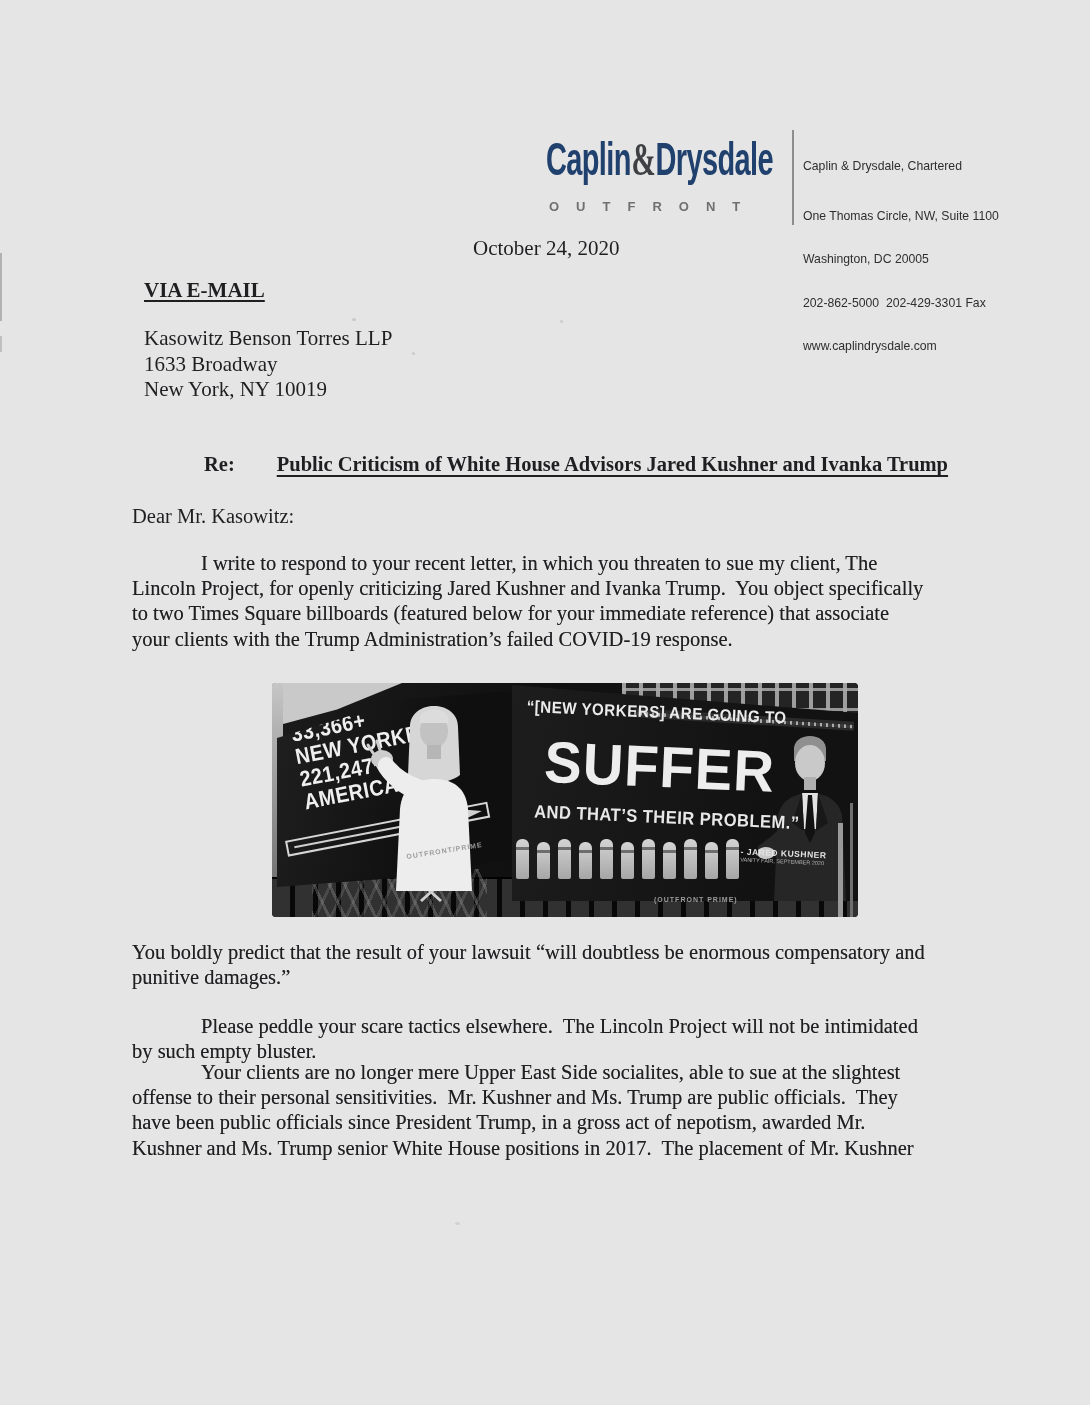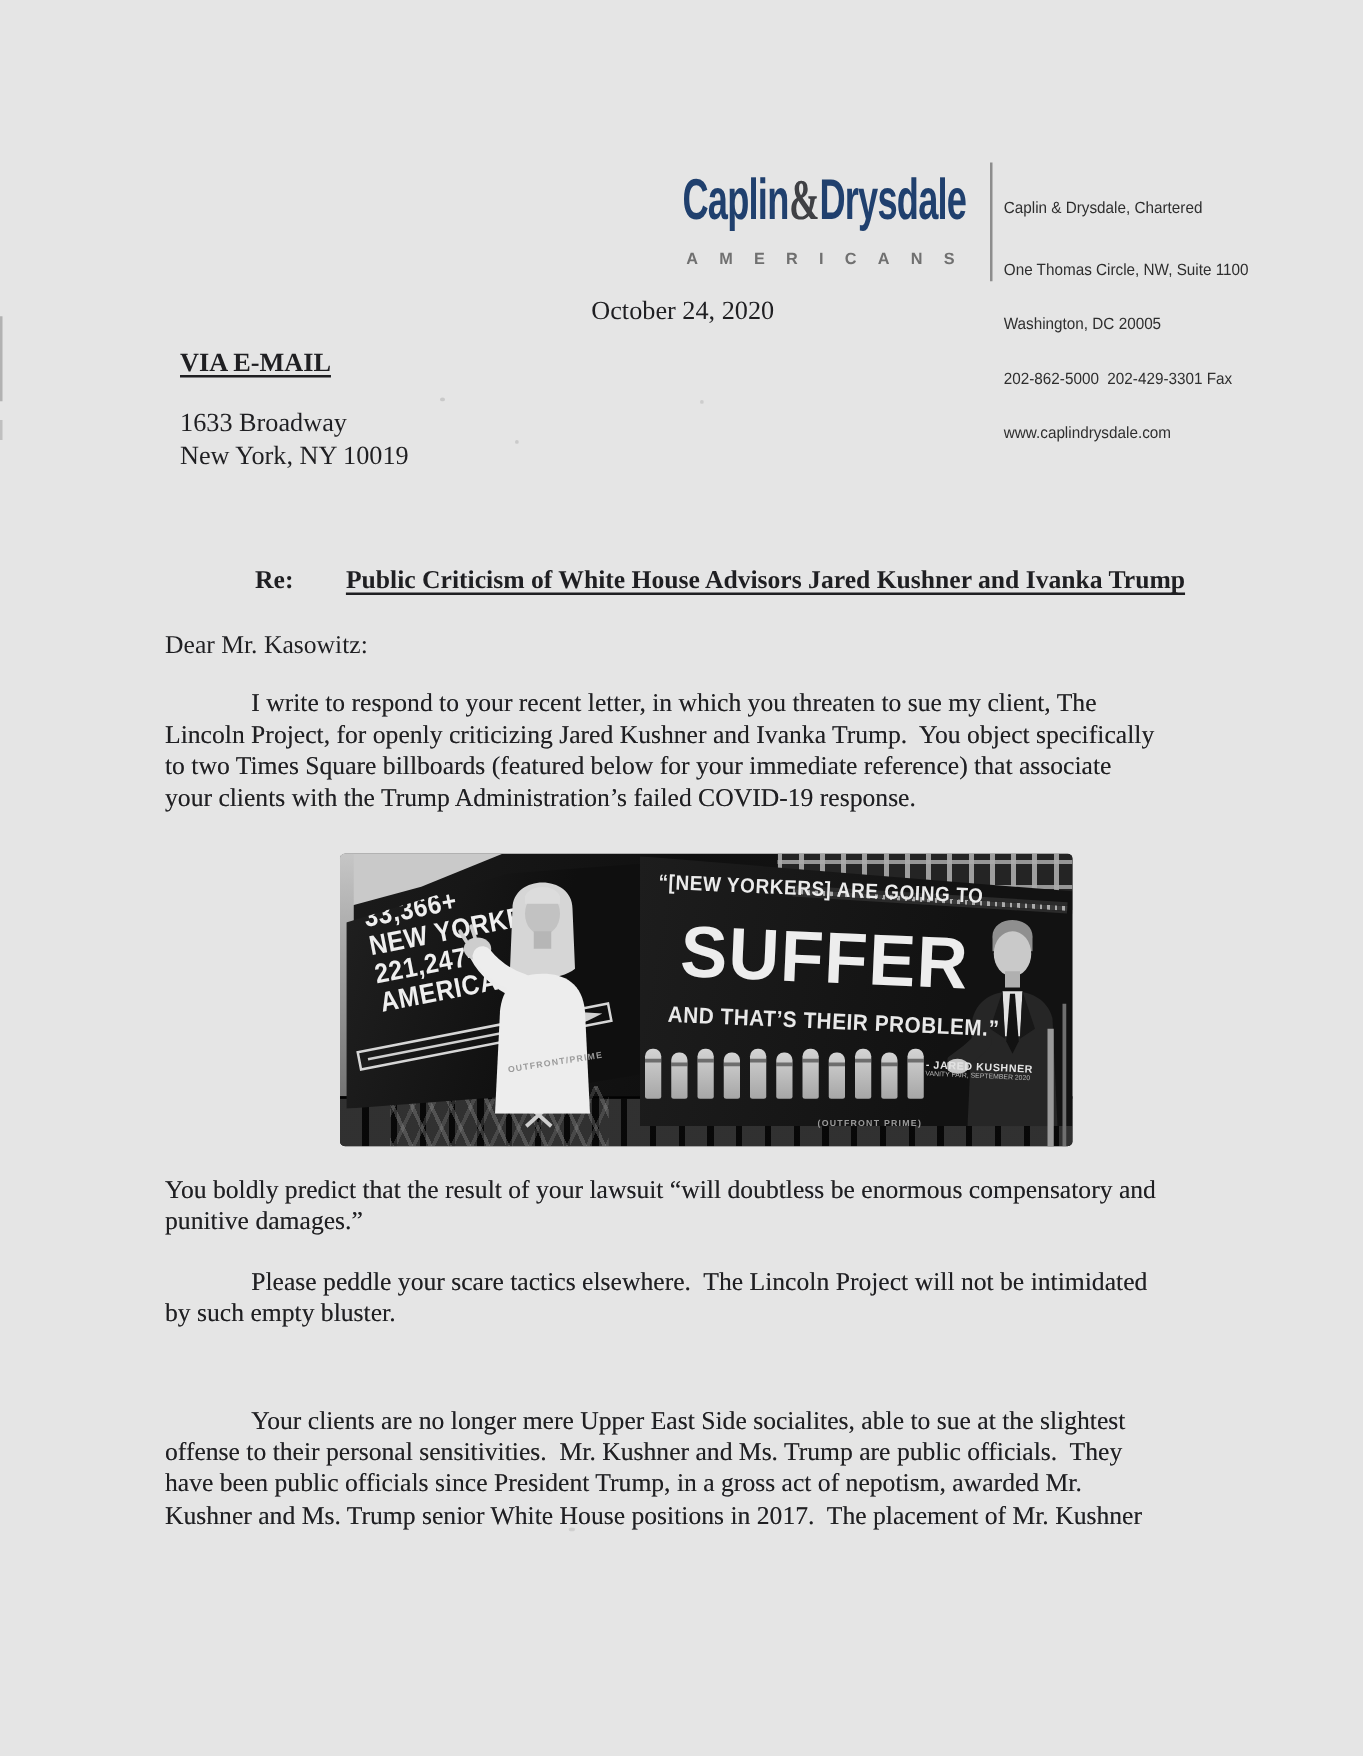--- a/index.html
+++ b/index.html
@@ -48,21 +48,21 @@
   .re-row { position:absolute; left:204px; top:453px; font-size:20.5px; font-weight:bold; }
   .re-label { margin-right:42px; }
   .re-subject { text-decoration:underline; text-decoration-thickness:1.5px; text-underline-offset:4px; }
   .salutation { position:absolute; left:132px; top:505px; font-size:20.5px; }
   .para {
     position:absolute; left:132px; width:920px;
     font-size:20.5px; line-height:25.2px; white-space:pre-wrap;
     text-shadow:0 0 .5px rgba(34,34,36,.55);
   }
   .indent { text-indent:69px; }
-  .p1 { top:551px; } .p2 { top:940px; } .p3 { top:1014px; } .p4 { top:1125px; }
+  .p1 { top:551px; } .p2 { top:940px; } .p3 { top:1014px; } .p4 { top:1060px; }
 
   
   .photo {
     position:absolute; left:272px; top:683px; width:586px; height:234px;
     background:linear-gradient(100deg,#1b1b1b 0%,#101010 45%,#191919 100%);
     border-radius:4px; overflow:hidden;
     font-family:"Liberation Sans","DejaVu Sans",sans-serif;
   }
   .windows {
     position:absolute; left:350px; top:0; width:236px; height:48px; z-index:1;
@@ -154,33 +154,34 @@
   
   .speck { position:absolute; background:#b5b5b5; border-radius:50%; }
   .edge-mark { position:absolute; background:#9c9c9c; }
 </style>
 </head>
 <body>
 
 <div class="page">
 
   <div class="logo-main"><span>Caplin</span><span class="amp">&amp;</span><span>Drysdale</span></div>
-  <div class="logo-sub">AMERICANS</div>
+  <div class="logo-sub">OUTFRONT</div>
   <div class="lh-divider"></div>
   <div class="contact">
     <div class="firm">Caplin &amp; Drysdale, Chartered</div>
     <div>One Thomas Circle, NW, Suite 1100</div>
     <div>Washington, DC 20005</div>
     <div>202-862-5000  202-429-3301 Fax</div>
     <div>www.caplindrysdale.com</div>
   </div>
 
   <div class="date">October 24, 2020</div>
   <div class="via">VIA E-MAIL</div>
   <div class="recipient">
+    <div>Kasowitz Benson Torres LLP</div>
     <div>1633 Broadway</div>
     <div>New York, NY 10019</div>
   </div>
   <div class="re-row">
     <span class="re-label">Re:</span><span class="re-subject">Public Criticism of White House Advisors Jared Kushner and Ivanka Trump</span>
   </div>
   <div class="salutation">Dear Mr. Kasowitz:</div>
 
   <div class="para indent p1">I write to respond to your recent letter, in which you threaten to sue my client, The
 Lincoln Project, for openly criticizing Jared Kushner and Ivanka Trump.  You object specifically

